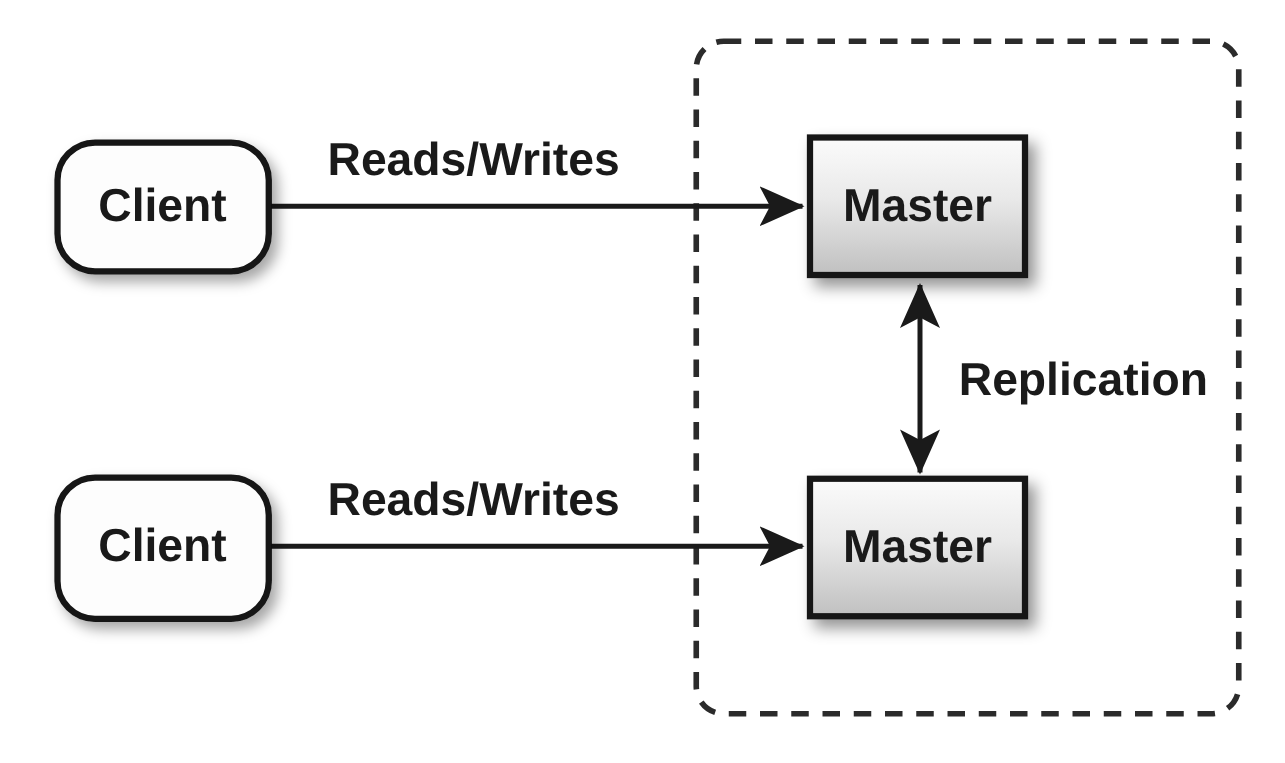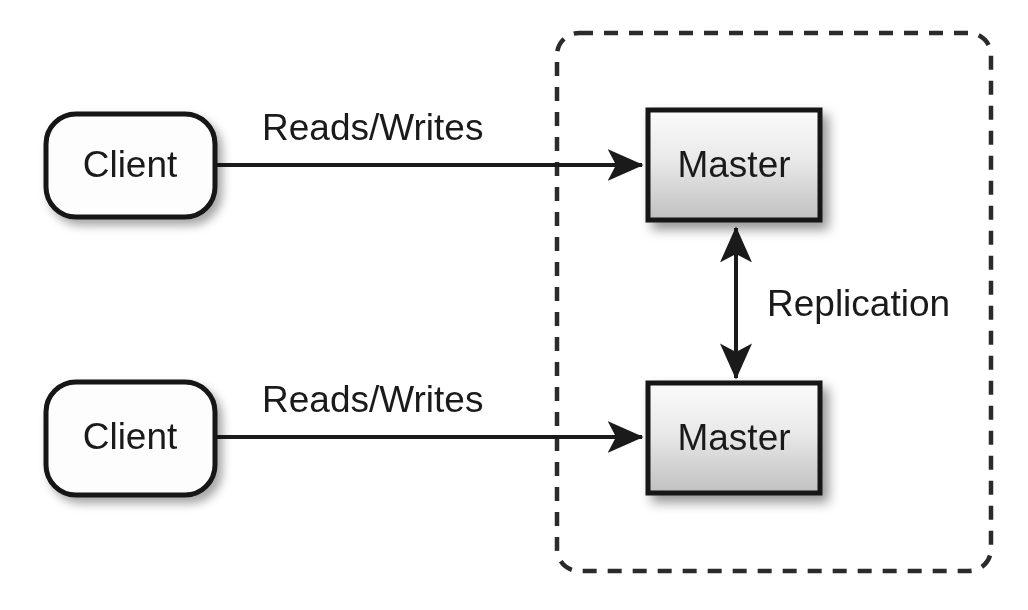--- a/index.html
+++ b/index.html
@@ -11,20 +11,21 @@
   body {
     font-family: "Liberation Sans", sans-serif;
     -webkit-font-smoothing: antialiased;
   }
   #diagram-root {
     position: relative;
     width: 1028px;
     height: 610px;
     background: #ffffff;
     overflow: hidden;
+    font-weight: bold;
   }
   #diagram-svg {
     position: absolute;
     left: 0;
     top: 0;
     width: 1028px;
     height: 610px;
     display: block;
   }
   .node-label {

